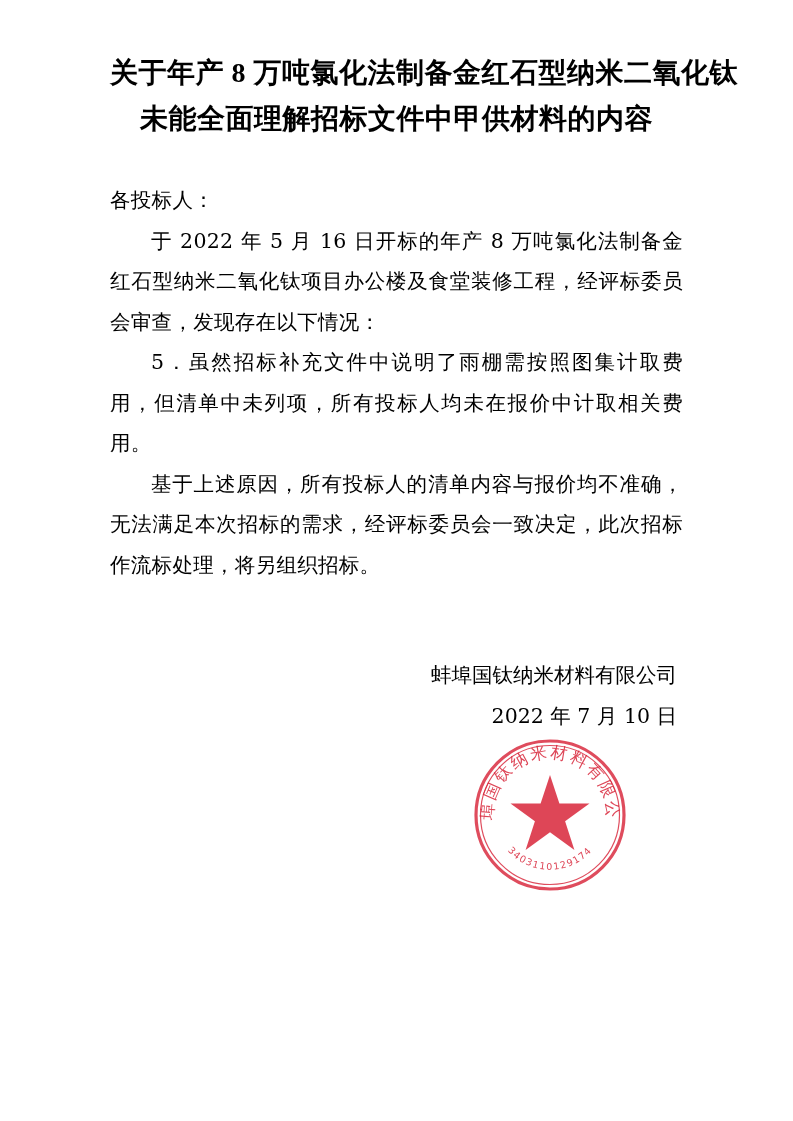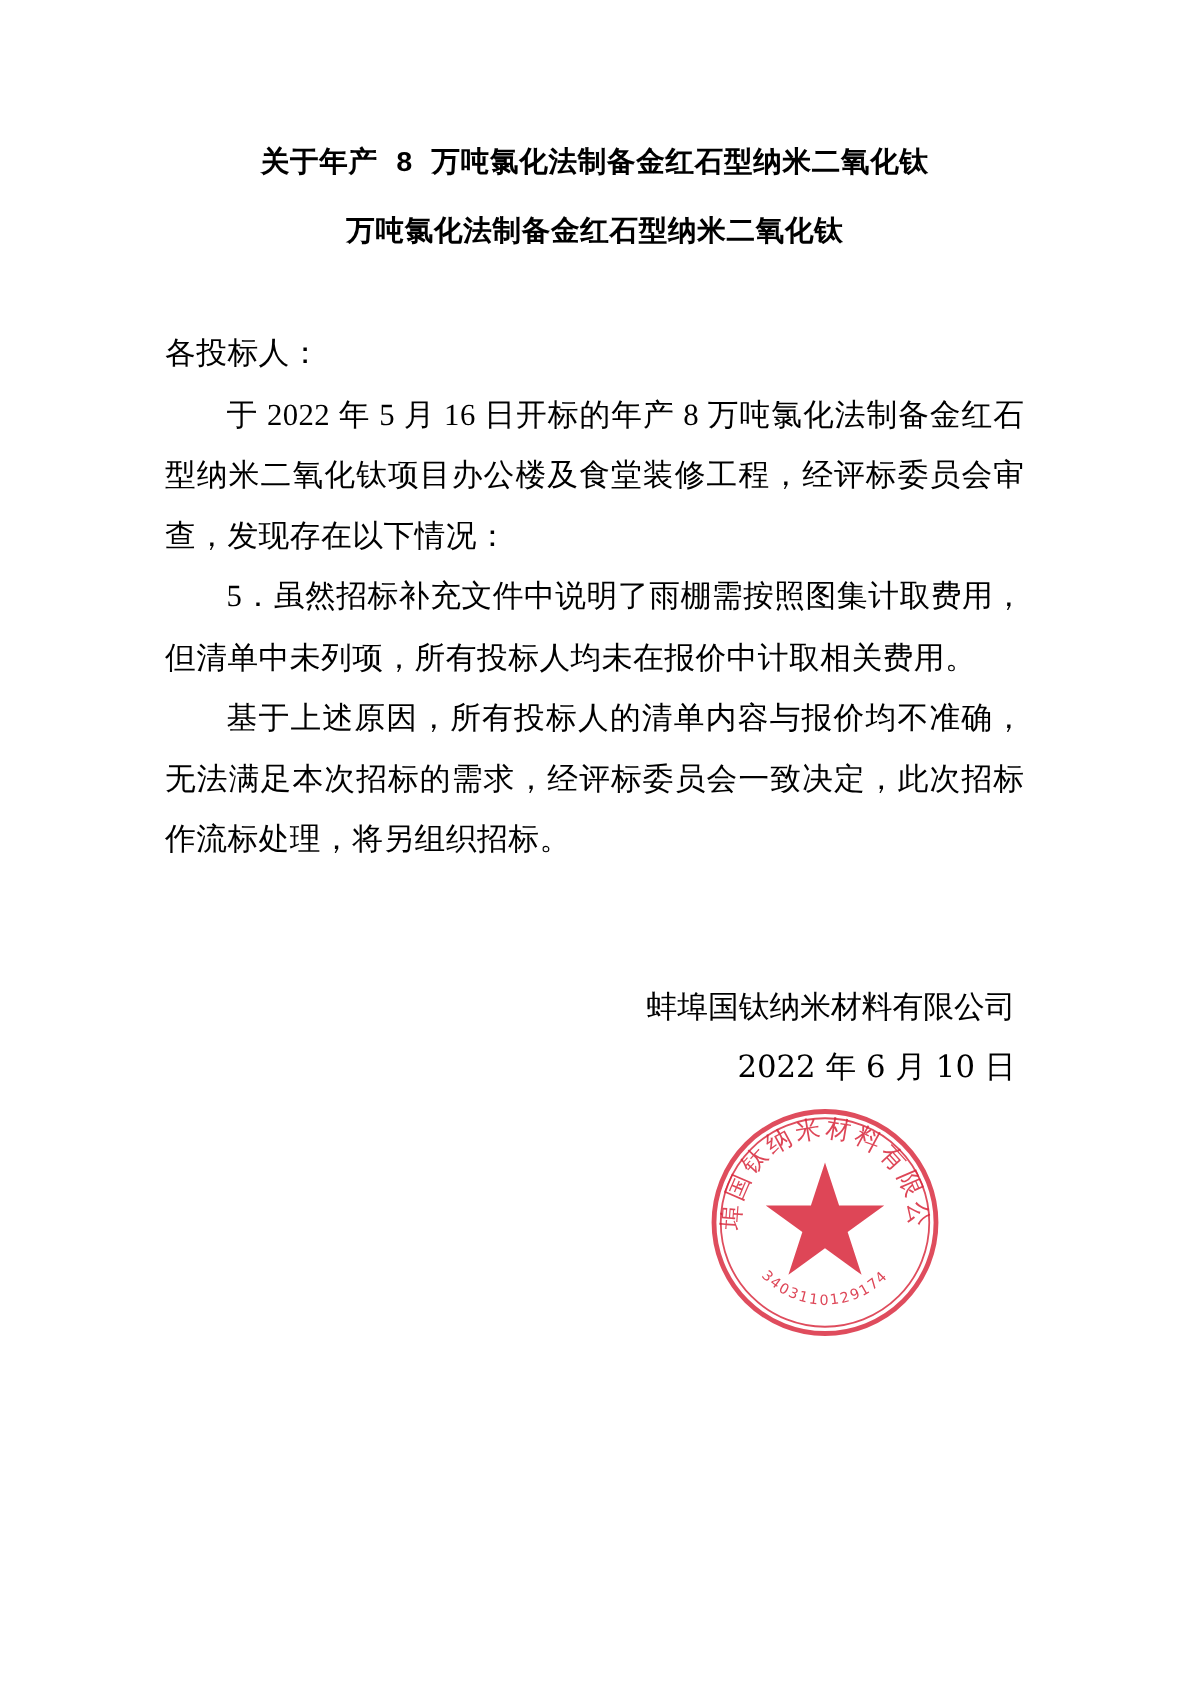--- a/index.html
+++ b/index.html
@@ -17,38 +17,37 @@
   }
   .page {
     position: relative;
     width: 793px;
     height: 1121px;
     box-sizing: border-box;
     padding: 0 110px;
   }
   .doc-title {
     margin: 0;
-    padding-top: 86px;
-    font-size: 19px;
+    padding-top: 50px;
+    font-size: 28px;
     font-weight: bold;
     line-height: 46px;
     text-align: center;
     letter-spacing: 0.5px;
-    font-family: Liberation Mono, monospace;
+    font-family: Liberation Serif, serif;
   }
   .doc-title .line {
     display: block;
     white-space: nowrap;
   }
   .body-block {
     margin-top: 38px;
     font-size: 20.5px;
     line-height: 40.5px;
     letter-spacing: 0.3px;
-    font-family: Liberation Serif, serif;
   }
   .para {
     margin: 0;
     text-align: justify;
     text-justify: inter-ideograph;
   }
   .para.indent {
     text-indent: 41px;
   }
   .signature {
@@ -77,33 +76,33 @@
     display: block;
   }
 </style>
 </head>
 <body>
 
 <div class="page">
 
   <h1 class="doc-title">
     <span class="line">关于年产 8 万吨氯化法制备金红石型纳米二氧化钛</span>
-    <span class="line">万吨氯化法制备金红石型纳米二氧化钛</span>
+    <span class="line">未能全面理解招标文件中甲供材料的内容</span>
   </h1>
 
   <div class="body-block">
     <p class="para">各投标人：</p>
     <p class="para indent">于 2022 年 5 月 16 日开标的年产 8 万吨氯化法制备金红石型纳米二氧化钛项目办公楼及食堂装修工程，经评标委员会审查，发现存在以下情况：</p>
     <p class="para indent">5．虽然招标补充文件中说明了雨棚需按照图集计取费用，但清单中未列项，所有投标人均未在报价中计取相关费用。</p>
     <p class="para indent">基于上述原因，所有投标人的清单内容与报价均不准确，无法满足本次招标的需求，经评标委员会一致决定，此次招标作流标处理，将另组织招标。</p>
   </div>
 
   <div class="signature">
     <div>蚌埠国钛纳米材料有限公司</div>
-    <div>2022 年 6 月 10 日</div>
+    <div>2022 年 7 月 10 日</div>
   </div>
 
   <div class="seal">
     <svg width="160" height="160" viewBox="0 0 160 160" xmlns="http://www.w3.org/2000/svg">
       <g fill="none" stroke="#d8263a" stroke-width="3.2" opacity="0.82">
         <circle cx="80" cy="80" r="74"></circle>
         <circle cx="80" cy="80" r="69.5" stroke-width="1.2"></circle>
       </g>
       <path d="M80 40 L89.4 68.6 L119.5 68.6 L95.1 86.3 L104.4 114.9 L80 97.2 L55.6 114.9 L64.9 86.3 L40.5 68.6 L70.6 68.6 Z" fill="#d8263a" opacity="0.85"></path>
       <defs>

